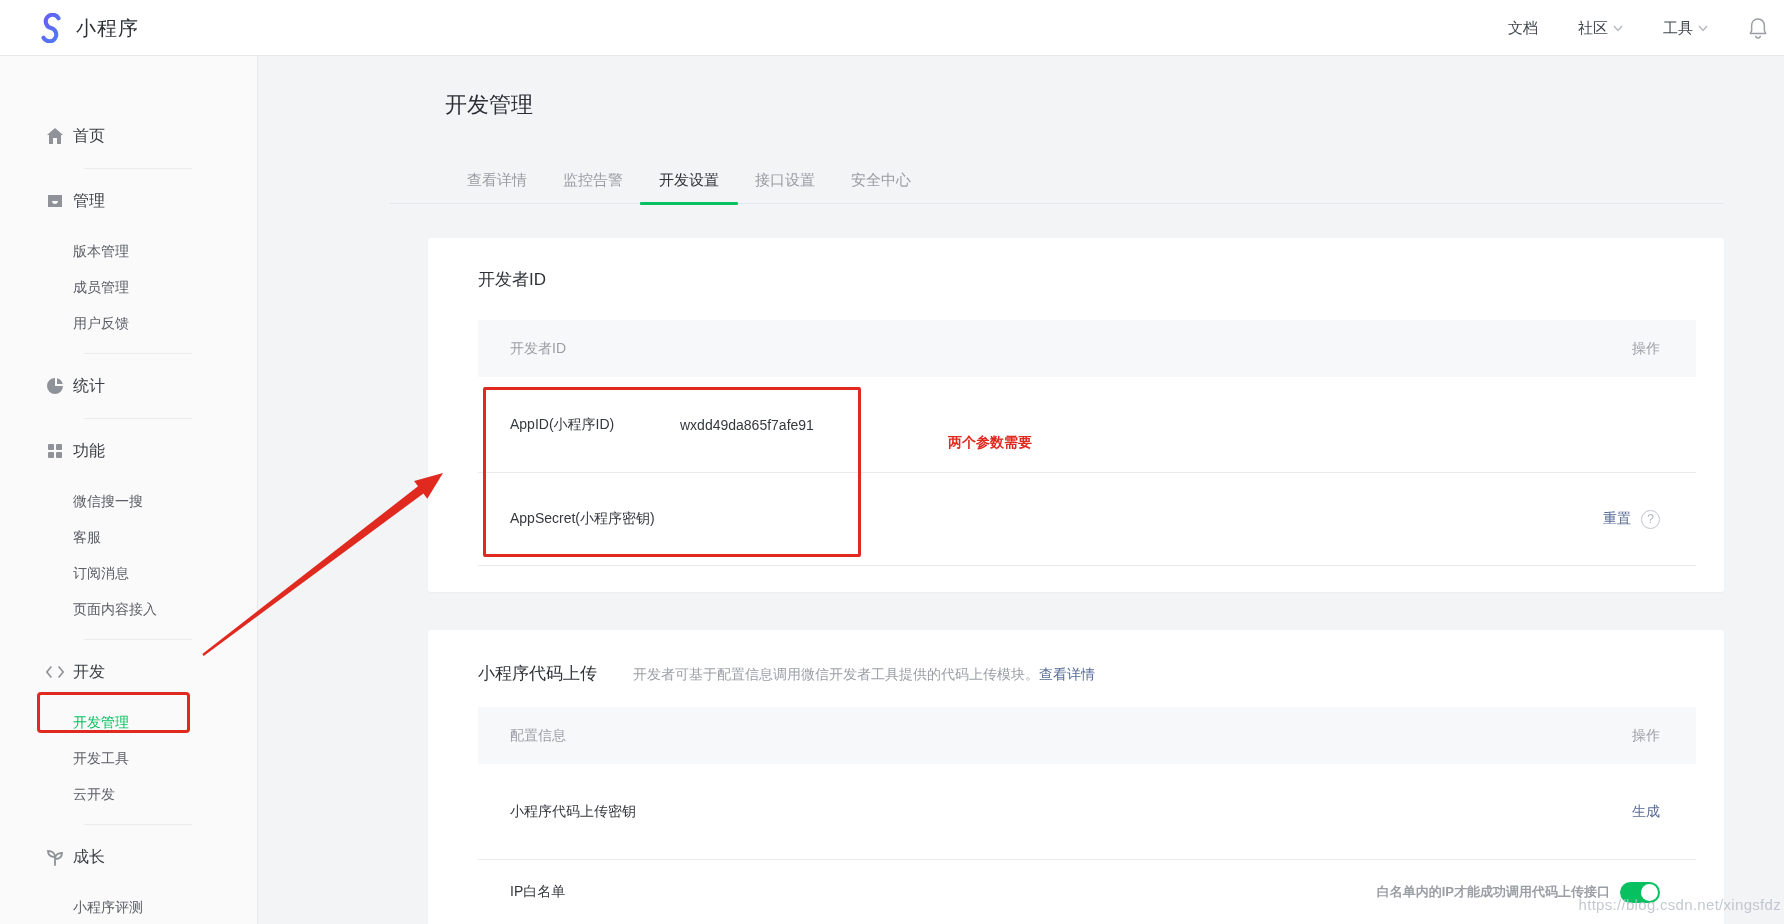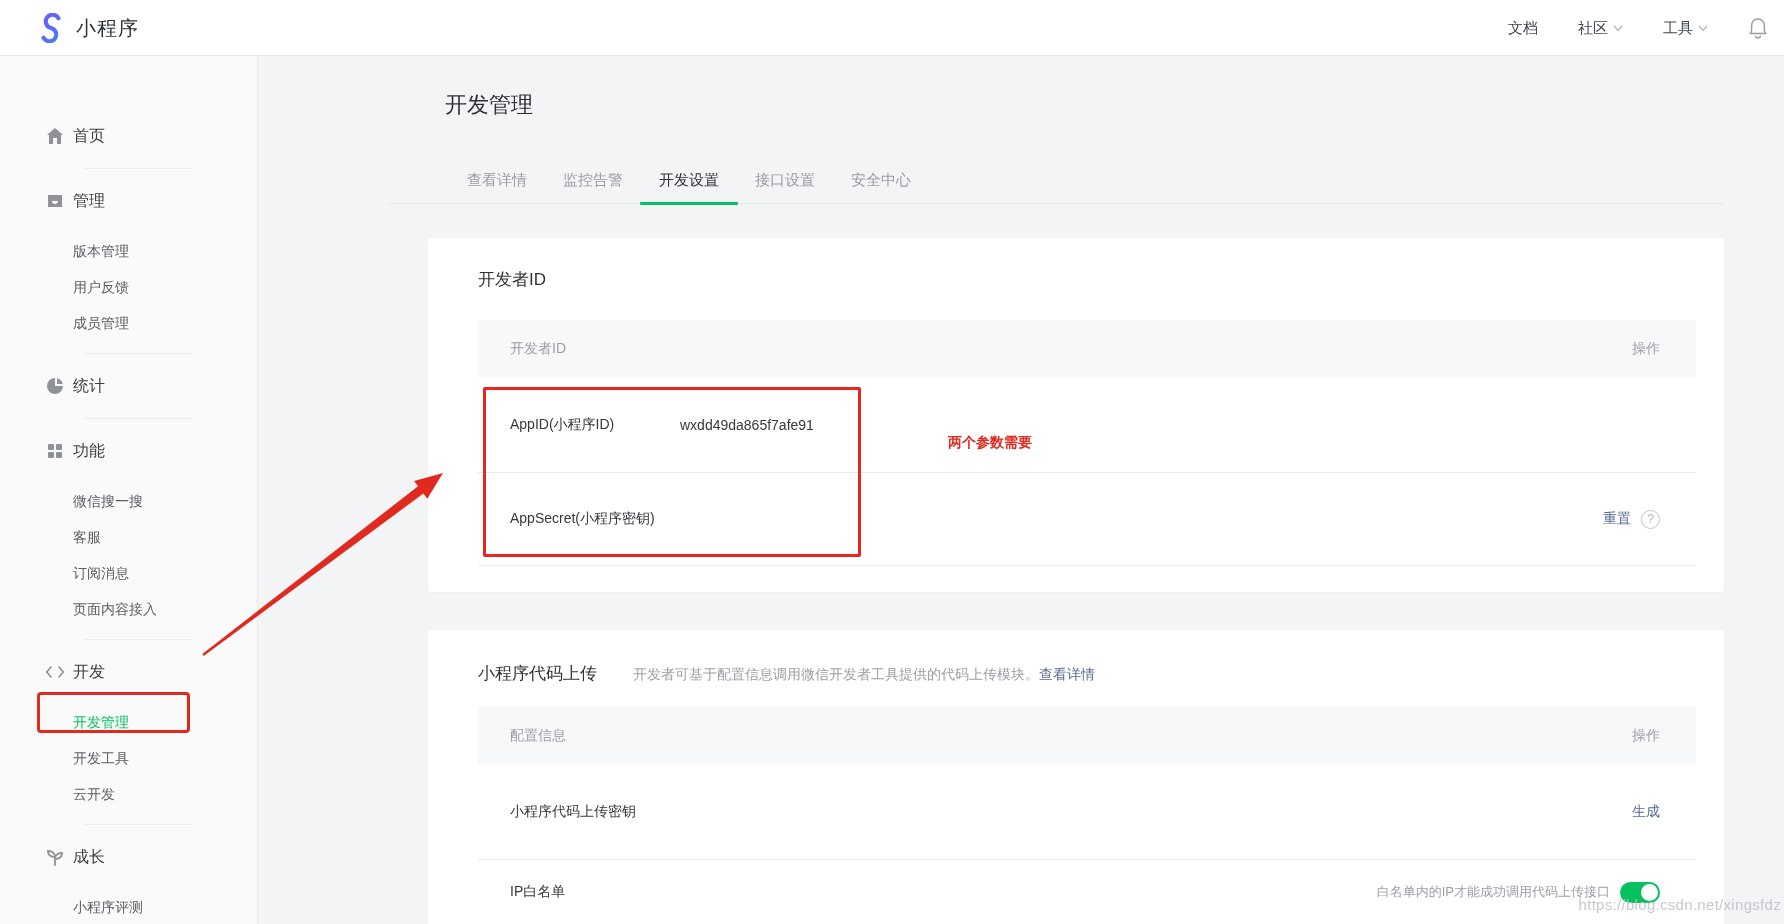--- a/index.html
+++ b/index.html
@@ -59,21 +59,21 @@
   .trow.h96 { height:96px; }
   .trow.h93 { height:93px; border-bottom:1px solid #e9eaee; }
   .trow.h64 { height:64px; border-bottom:none; }
   .cell-label { margin-left:32px; width:170px; font-size:14px; color:#35383d; flex:0 0 170px; }
   .cell-label.wide { width:220px; flex:0 0 220px; }
   .cell-value { font-size:14px; color:#35383d; }
   .row-right { margin-left:auto; margin-right:36px; display:flex; align-items:center; gap:10px; }
   .link { font-size:14px; color:#576b95; cursor:pointer; }
   .help-circle { width:19px; height:19px; border:1px solid #c3c6cc; border-radius:50%; color:#b3b6bd;
                  font-size:12px; display:flex; align-items:center; justify-content:center; cursor:pointer; }
-  .note { font-size:13px; color:#9b9ea5; }
+  .note { font-size:13px; color:#9b9ea5;font-weight:bold; }
   .toggle { width:40px; height:21px; border-radius:11px; background:#07c160; position:relative; cursor:pointer; flex:0 0 40px; }
   .toggle-knob { position:absolute; right:2px; top:2px; width:17px; height:17px; border-radius:50%; background:#fff; }
 
   
   .side-red-box { position:absolute; left:37px; top:692px; width:153px; height:41px;
                   border:3px solid #e02a20; border-radius:4px; z-index:40; pointer-events:none; }
   .anno-box { position:absolute; left:483px; top:387px; width:378px; height:170px;
               border:3px solid #e02a20; border-radius:2px; z-index:25; pointer-events:none; }
   .anno-text { position:absolute; left:948px; top:434px; font-size:14px; font-weight:600;
                color:#e02a20; z-index:25; pointer-events:none; }
@@ -133,22 +133,22 @@
     </div>
     <div class="sg-divider"></div>
 
     <div class="sg-item">
       <svg class="sg-icon" viewBox="0 0 20 20">
         <path d="M3 4 L17 4 L17 10 L13 10 C13 12 11.5 13 10 13 C8.5 13 7 12 7 10 L3 10 Z M3 10 L3 16 L17 16 L17 10" fill="#8f9298"></path>
       </svg>
       <span class="sg-label">管理</span>
     </div>
     <div class="sg-sub first">版本管理</div>
+    <div class="sg-sub">成员管理</div>
     <div class="sg-sub">用户反馈</div>
-    <div class="sg-sub">成员管理</div>
     <div class="sg-divider"></div>
 
     <div class="sg-item">
       <svg class="sg-icon" viewBox="0 0 20 20">
         <path d="M10 10 L10 2 A8 8 0 1 0 18 10 Z" fill="#8f9298"></path>
         <path d="M12 8 L12 2.2 A8 8 0 0 1 17.8 8 Z" fill="#8f9298"></path>
       </svg>
       <span class="sg-label">统计</span>
     </div>
     <div class="sg-divider"></div>

